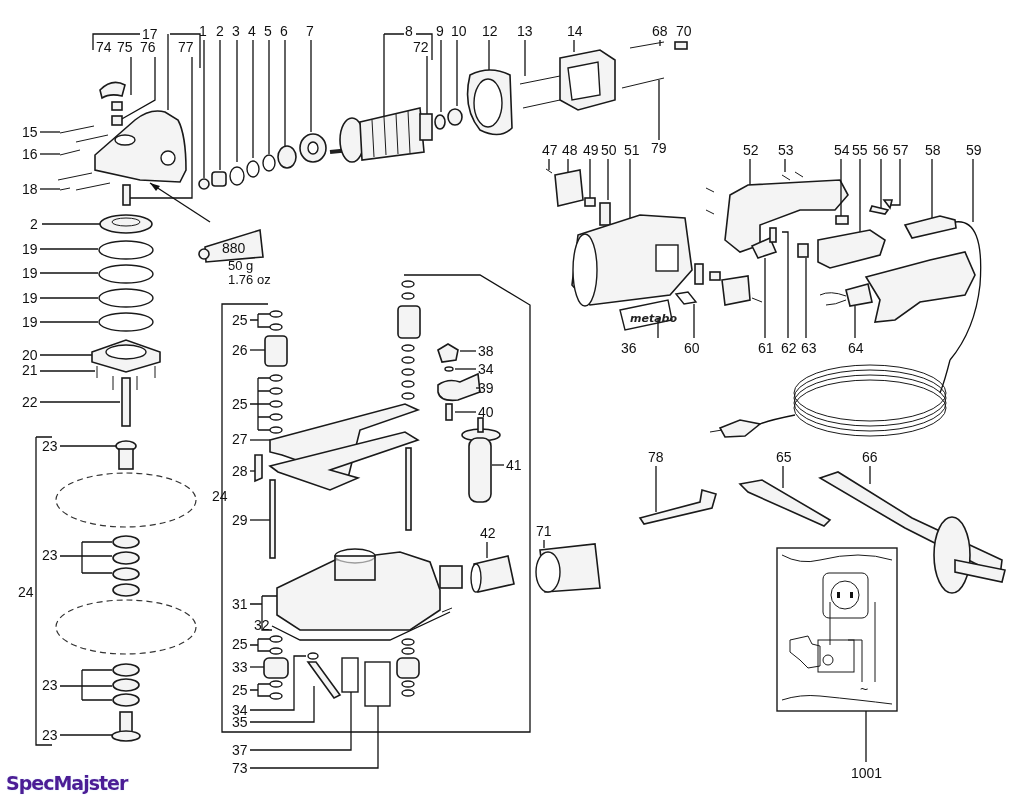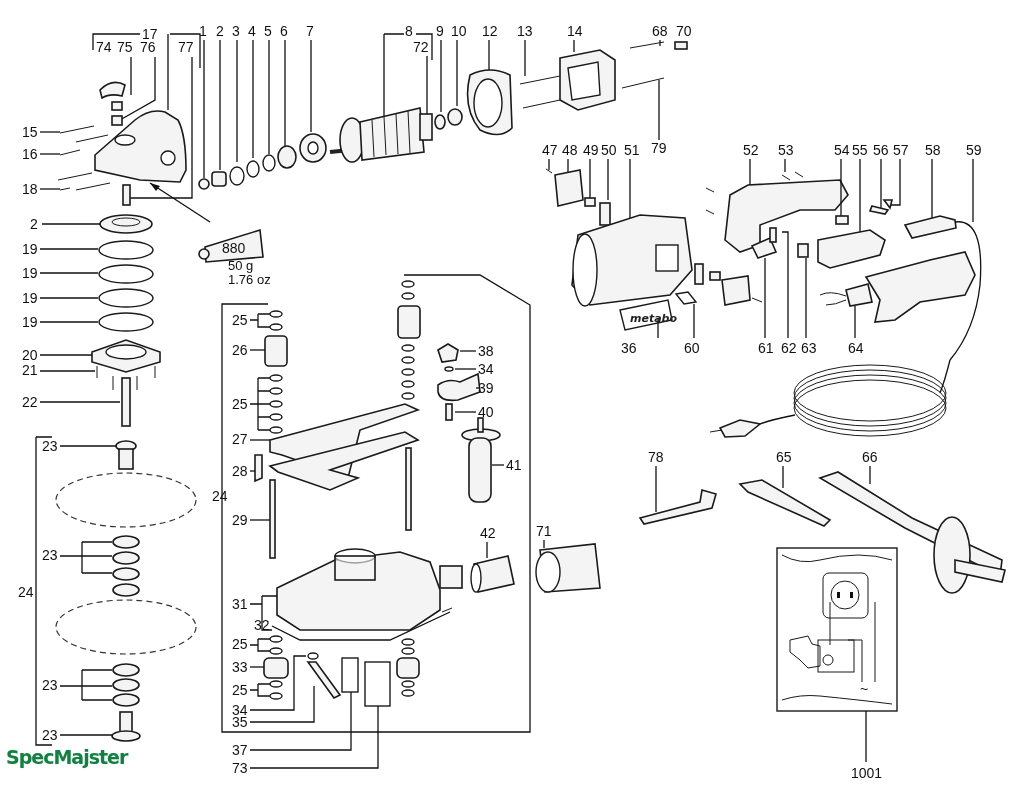--- a/index.html
+++ b/index.html
@@ -7,22 +7,22 @@
          font-family: "Liberation Sans", sans-serif; }
   #diagram { position: absolute; left: 0; top: 0; width: 1024px; height: 800px; }
   .lbl { font-family: "Liberation Sans", sans-serif; font-size: 14px; fill: #111; }
   .ln { stroke: #111; stroke-width: 1.3; fill: none; }
   .part { stroke: #1a1a1a; stroke-width: 1.6; fill: #f4f4f4; }
   .partw { stroke: #1a1a1a; stroke-width: 1.4; fill: #ffffff; }
   .thin { stroke: #1a1a1a; stroke-width: 1; fill: none; }
   .dash { stroke: #333; stroke-width: 1.2; fill: none; stroke-dasharray: 6 4; }
   .note { font-family: "Liberation Sans", sans-serif; font-size: 13px; fill: #111; }
   .logo { font-family: "DejaVu Sans", sans-serif; font-style: italic; font-weight: bold; font-size: 11px; fill: #222; }
-  #watermark { position: absolute; left: 6px; top: 746px; font-family: "DejaVu Sans", sans-serif;
-               font-size: 19px; color: #15803d; letter-spacing: -1px; font-weight: bold;
+  #watermark { position: absolute; left: 6px; top: 772px; font-family: "DejaVu Sans", sans-serif;
+               font-size: 19px; color: #4c1d95; letter-spacing: -1px; font-weight: bold;
                text-shadow: 0 0 2px #d7ebfb; }
 </style>
 </head>
 <body>
 
 <svg id="diagram" viewBox="0 0 1024 800" xmlns="http://www.w3.org/2000/svg">
 
   <g>
 
     <path class="ln" d="M93,50 L93,34 L140,34 M170,34 L200,34 L200,68"></path>

